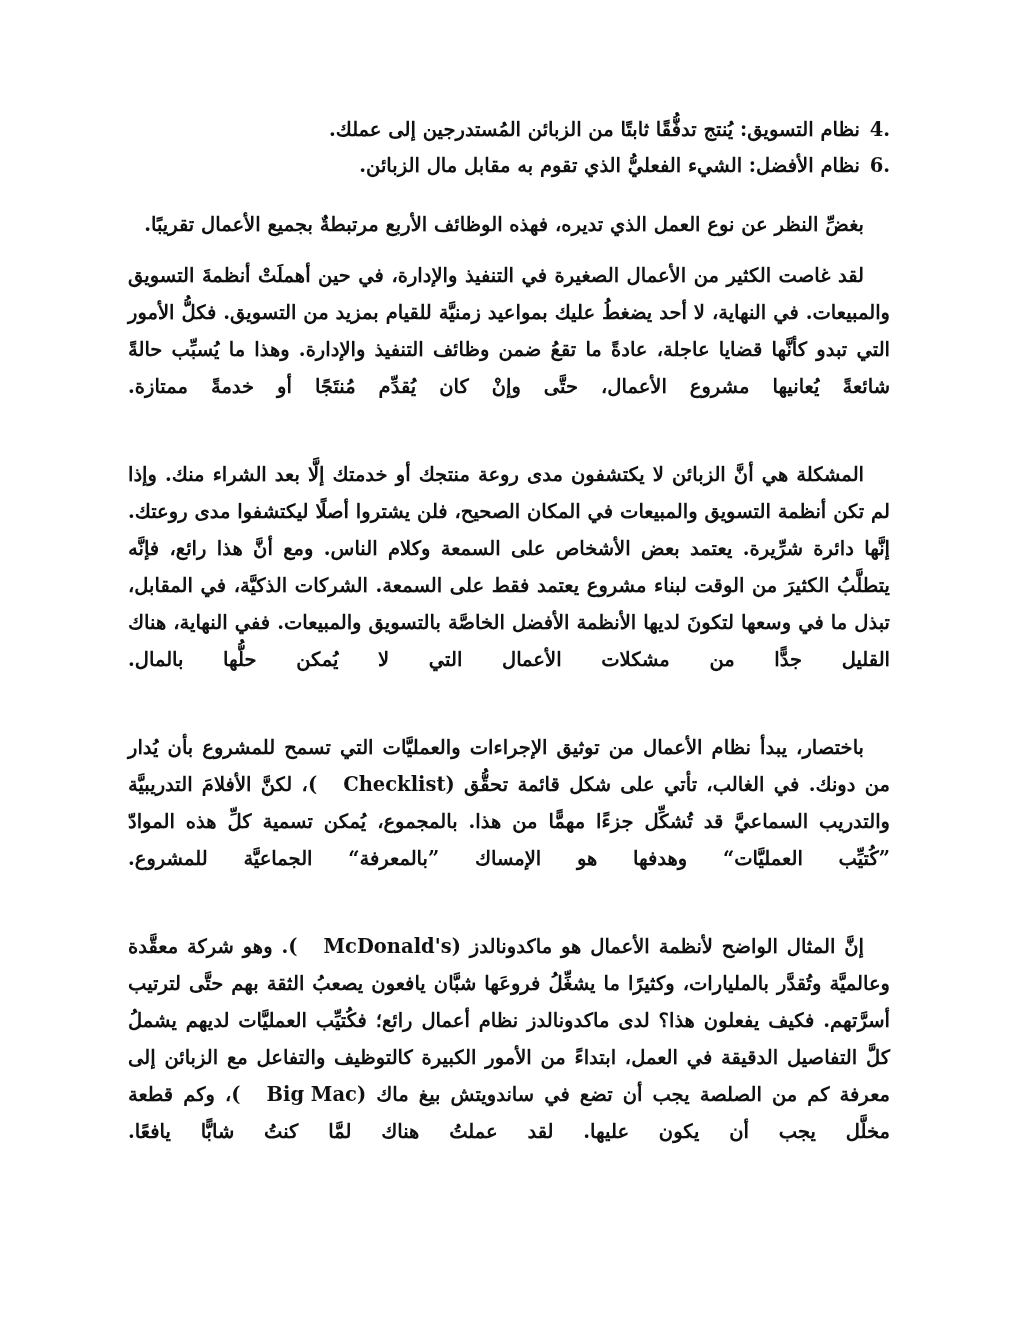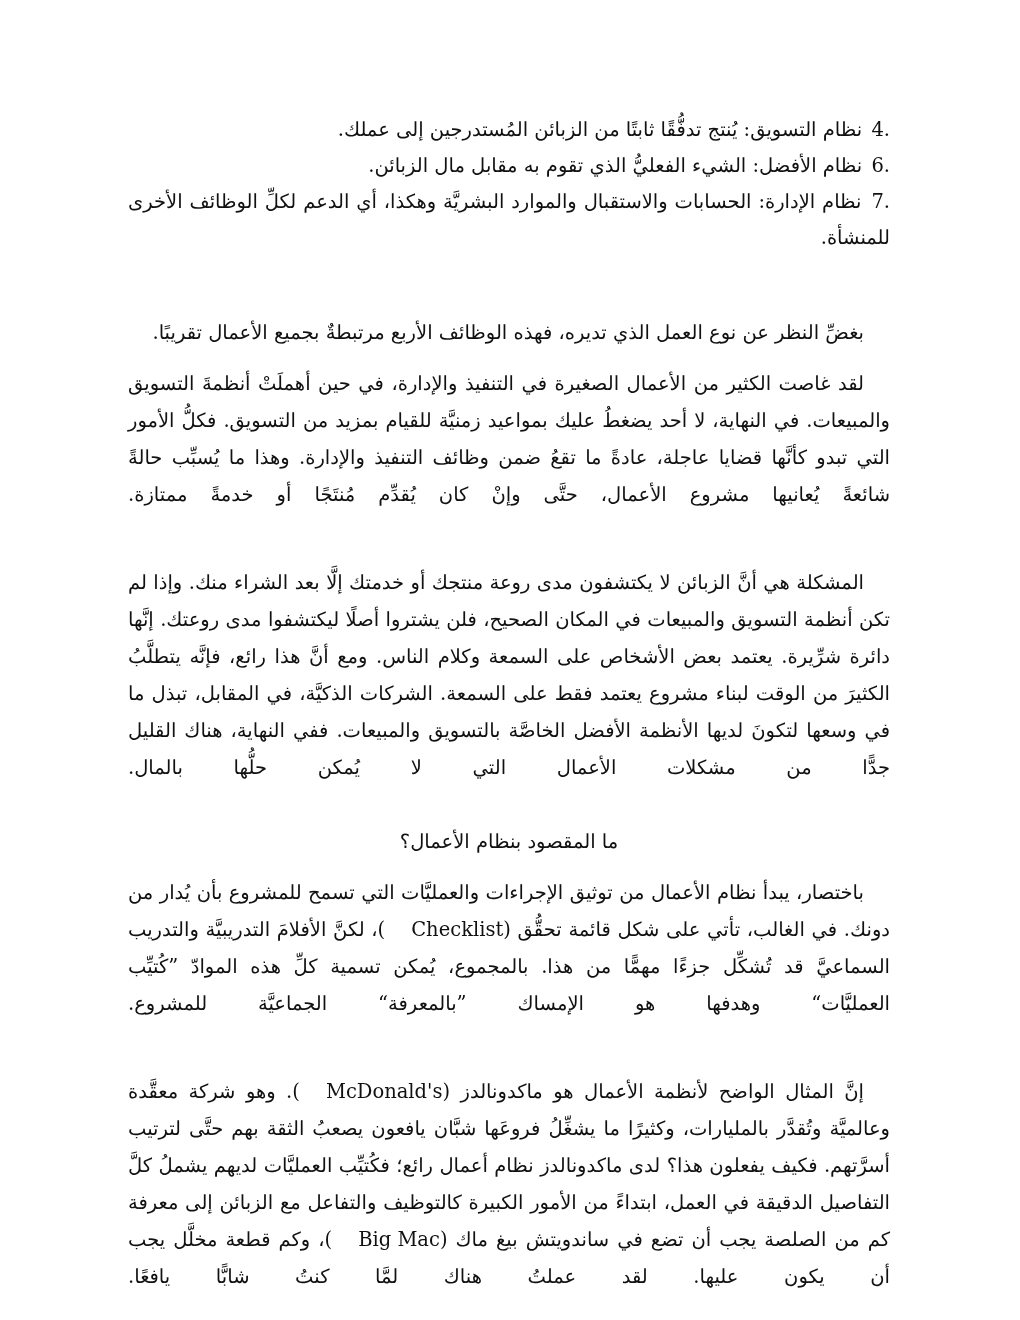--- a/index.html
+++ b/index.html
@@ -13,20 +13,21 @@
     position: relative;
     overflow: hidden;
     font-family: "DejaVu Serif", "Liberation Serif", serif;
     color: #111111;
   }
 
   .page {
     position: absolute;
     inset: 0;
     background: #ffffff;
+    font-weight: bold;
   }
 
   .content {
     position: absolute;
     top: 112px;
     right: 130px;
     left: 128px;
     direction: rtl;
     text-align: justify;
     text-align-last: auto;
@@ -105,38 +106,34 @@
 <div class="page">
   <div class="content">
 
     <ul class="numbered-list">
       <li>
         <span class="li-inner li-short"><span class="li-num">4.</span> <span>نظام التسويق: يُنتج تدفُّقًا ثابتًا من الزبائن المُستدرجين إلى عملك.</span></span>
       </li>
       <li>
         <span class="li-inner li-short"><span class="li-num">6.</span> <span>نظام الأفضل: الشيء الفعليُّ الذي تقوم به مقابل مال الزبائن.</span></span>
       </li>
-      <li>
-        <span class="li-inner li-long"><span class="li-num">7.</span> <span>نظام الإدارة: الحسابات والاستقبال والموارد البشريَّة وهكذا، أي الدعم لكلِّ الوظائف الأخرى للمنشأة.</span></span>
-      </li>
     </ul>
 
     <div class="gap-lg"></div>
 
     <p class="para">بغضِّ النظر عن نوع العمل الذي تديره، فهذه الوظائف الأربع مرتبطةٌ بجميع الأعمال تقريبًا.</p>
 
     <div class="gap-sm"></div>
 
     <p class="para justify-all">لقد غاصت الكثير من الأعمال الصغيرة في التنفيذ والإدارة، في حين أهملَتْ أنظمةَ التسويق والمبيعات. في النهاية، لا أحد يضغطُ عليك بمواعيد زمنيَّة للقيام بمزيد من التسويق. فكلُّ الأمور التي تبدو كأنَّها قضايا عاجلة، عادةً ما تقعُ ضمن وظائف التنفيذ والإدارة. وهذا ما يُسبِّب حالةً شائعةً يُعانيها مشروع الأعمال، حتَّى وإنْ كان يُقدِّم مُنتَجًا أو خدمةً ممتازة.</p>
 
     <div class="gap-sm"></div>
 
     <p class="para justify-all">المشكلة هي أنَّ الزبائن لا يكتشفون مدى روعة منتجك أو خدمتك إلَّا بعد الشراء منك. وإذا لم تكن أنظمة التسويق والمبيعات في المكان الصحيح، فلن يشتروا أصلًا ليكتشفوا مدى روعتك. إنَّها دائرة شرِّيرة. يعتمد بعض الأشخاص على السمعة وكلام الناس. ومع أنَّ هذا رائع، فإنَّه يتطلَّبُ الكثيرَ من الوقت لبناء مشروع يعتمد فقط على السمعة. الشركات الذكيَّة، في المقابل، تبذل ما في وسعها لتكونَ لديها الأنظمة الأفضل الخاصَّة بالتسويق والمبيعات. ففي النهاية، هناك القليل جدًّا من مشكلات الأعمال التي لا يُمكن حلُّها بالمال.</p>
 
-    <p class="para center-line">ما المقصود بنظام الأعمال؟</p>
 
     <div class="gap-sm"></div>
 
     <p class="para justify-all"><span>باختصار، يبدأ نظام الأعمال من توثيق الإجراءات والعمليَّات التي تسمح للمشروع بأن يُدار من دونك. في الغالب، تأتي على شكل قائمة تحقُّق (</span><span class="latin">Checklist</span><span>)، لكنَّ الأفلامَ التدريبيَّة والتدريب السماعيَّ قد تُشكِّل جزءًا مهمًّا من هذا. بالمجموع، يُمكن تسمية كلِّ هذه الموادّ ”كُتيِّب العمليَّات“ وهدفها هو الإمساك ”بالمعرفة“ الجماعيَّة للمشروع.</span></p>
 
     <div class="gap-sm"></div>
 
     <p class="para justify-all"><span>إنَّ المثال الواضح لأنظمة الأعمال هو ماكدونالدز (</span><span class="latin">McDonald's</span><span>). وهو شركة معقَّدة وعالميَّة وتُقدَّر بالمليارات، وكثيرًا ما يشغِّلُ فروعَها شبَّان يافعون يصعبُ الثقة بهم حتَّى لترتيب أسرَّتهم. فكيف يفعلون هذا؟ لدى ماكدونالدز نظام أعمال رائع؛ فكُتيِّب العمليَّات لديهم يشملُ كلَّ التفاصيل الدقيقة في العمل، ابتداءً من الأمور الكبيرة كالتوظيف والتفاعل مع الزبائن إلى معرفة كم من الصلصة يجب أن تضع في ساندويتش بيغ ماك (</span><span class="latin">Big Mac</span><span>)، وكم قطعة مخلَّل يجب أن يكون عليها. لقد عملتُ هناك لمَّا كنتُ شابًّا يافعًا.</span></p>
 
   </div>

